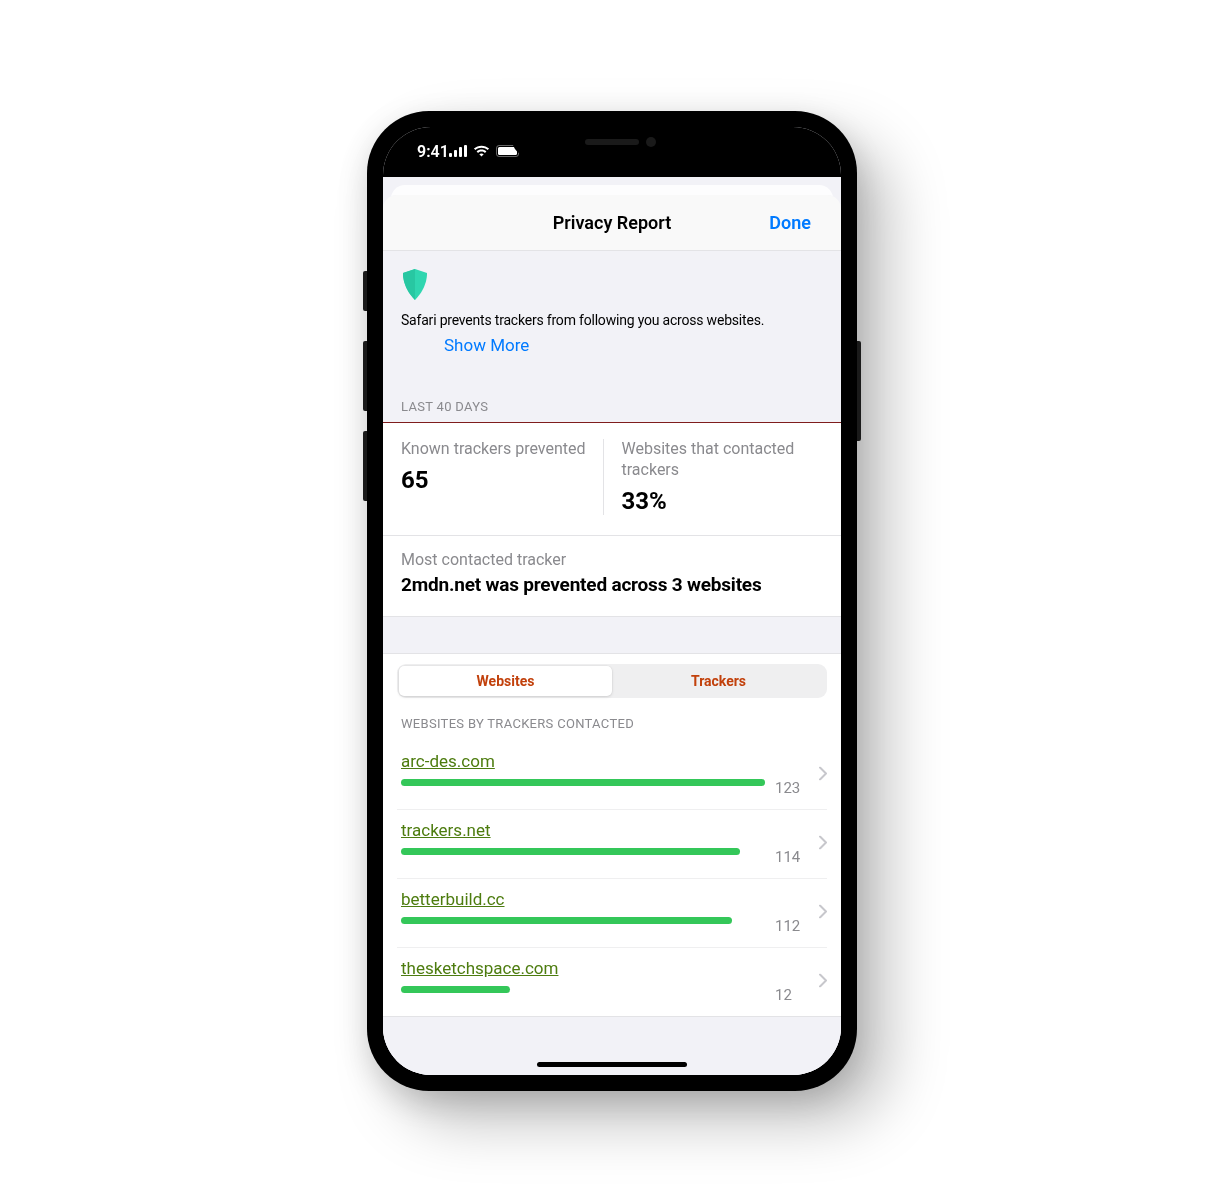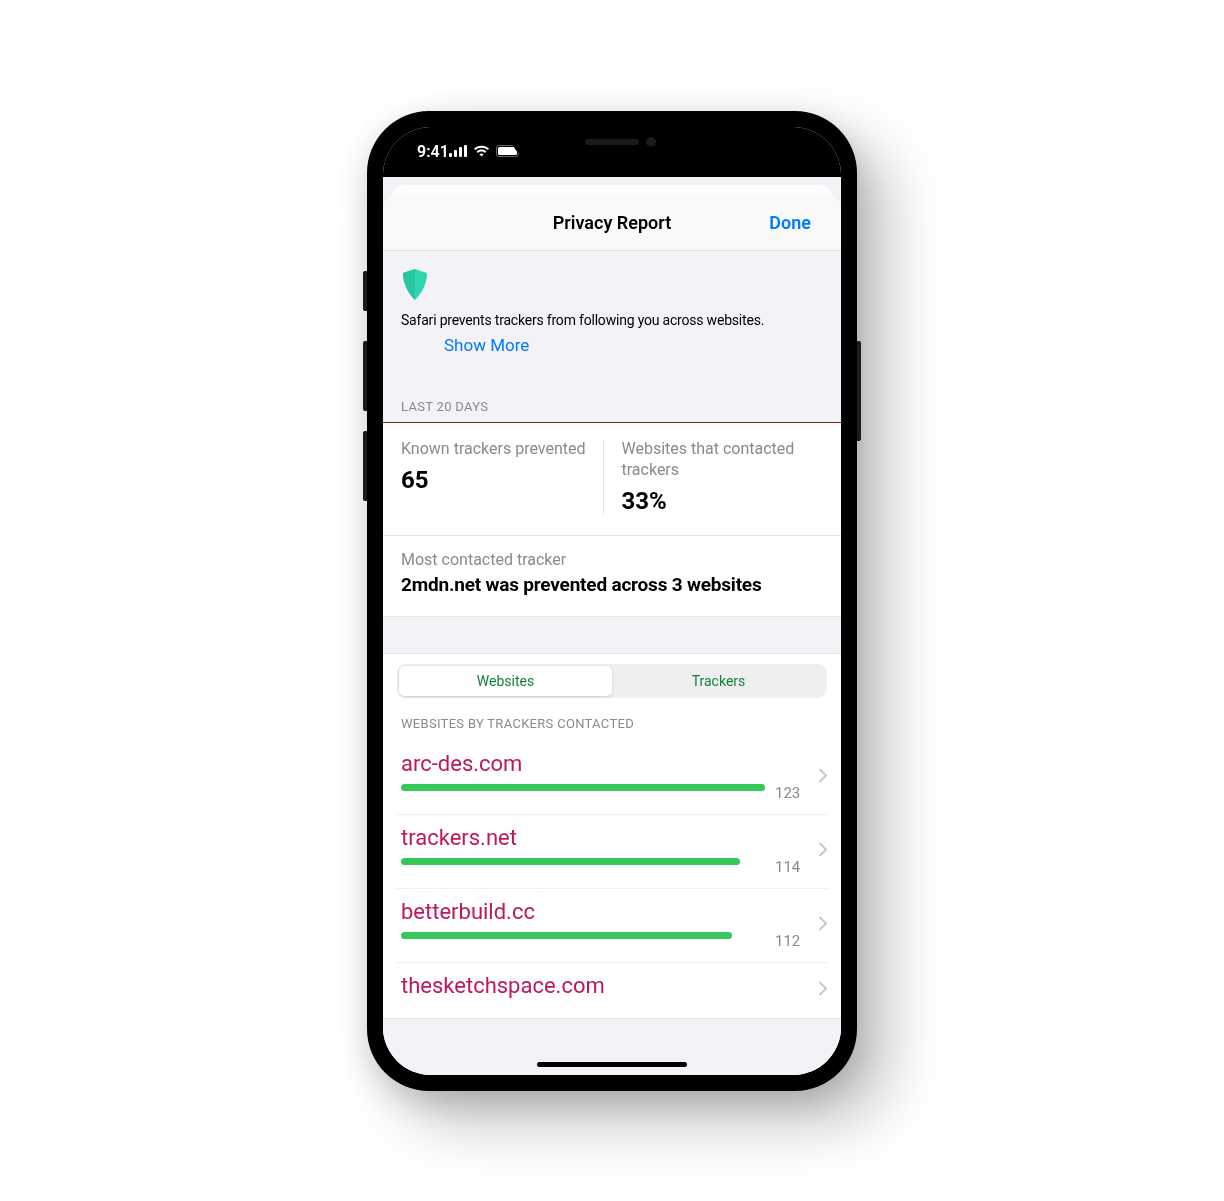--- a/index.html
+++ b/index.html
@@ -215,22 +215,22 @@
       border-radius: 9px;
       padding: 2px;
       height: 34px;
     }
     .segment {
       flex: 1;
       display: flex;
       align-items: center;
       justify-content: center;
       font-size: 14px;
-      font-weight: 400;
-      color: #15803d;
+      font-weight: 700;
+      color: #c2410c;
       border-radius: 5px;
       cursor: pointer;
     }
     .segment.active {
       background: #fff;
       box-shadow: 0 1px 3px rgba(0,0,0,0.12), 0 0 0 0.5px rgba(0,0,0,0.04);
     }
     .list-header {
       font-size: 13px;
       color: #8a8a8e;
@@ -239,23 +239,24 @@
     }
     .list { }
     .row {
       position: relative;
       padding: 10px 22px 12px 4px;
       border-bottom: 1px solid #efeff0;
       cursor: pointer;
     }
     .row:last-child { border-bottom: none; }
     .row-domain {
-      font-size: 22px;
-      color: #be185d;
+      font-size: 17px;
+      color: #4d7c0f;
       margin-bottom: 8px;
+      text-decoration: underline;
     }
     .row-bar-wrap {
       display: flex;
       align-items: flex-start;
       gap: 10px;
     }
     .bar-track {
       flex: 1;
       height: 7px;
       position: relative;
@@ -341,21 +342,21 @@
           <div class="shield">
             <svg width="28" height="32" viewBox="0 0 28 32">
                 <path d="M14 0 L26 4 C26 4 27 18 14 31 C1 18 2 4 2 4 Z" fill="#30d6b0"></path>
                 <path d="M14 0 L14 31 C1 18 2 4 2 4 Z" fill="#28c7a2"></path>
               </svg>
           </div>
           <div class="intro-text">Safari prevents trackers from following you across websites.</div>
           <span class="show-more">Show More</span>
         </div>
 
-        <div class="sect-header">LAST 20 DAYS</div>
+        <div class="sect-header">LAST 40 DAYS</div>
 
         <div class="stats-card">
           <div class="stats-row">
             <div class="stat">
               <div class="stat-label">Known trackers prevented</div>
               <div class="stat-value">65</div>
             </div>
             <div class="stat">
               <div class="stat-label">Websites that contacted trackers</div>
               <div class="stat-value">33%</div>
@@ -413,20 +414,26 @@
       <div class="row-count">112</div>
     </div>
     <span class="chevron">
       <svg width="8" height="14" viewBox="0 0 8 14">
                     <path d="M1 1 L7 7 L1 13" stroke="#c7c7cc" stroke-width="2" fill="none" stroke-linecap="round" stroke-linejoin="round"></path>
                   </svg>
     </span>
               </div>
               <div class="row">
     <div class="row-domain">thesketchspace.com</div>
+    <div class="row-bar-wrap">
+      <div class="bar-track">
+        <div class="bar-fill" style="width:30%"></div>
+      </div>
+      <div class="row-count">12</div>
+    </div>
     <span class="chevron">
       <svg width="8" height="14" viewBox="0 0 8 14">
                     <path d="M1 1 L7 7 L1 13" stroke="#c7c7cc" stroke-width="2" fill="none" stroke-linecap="round" stroke-linejoin="round"></path>
                   </svg>
     </span>
               </div>
             </div>
         </div>
       </div>
 

